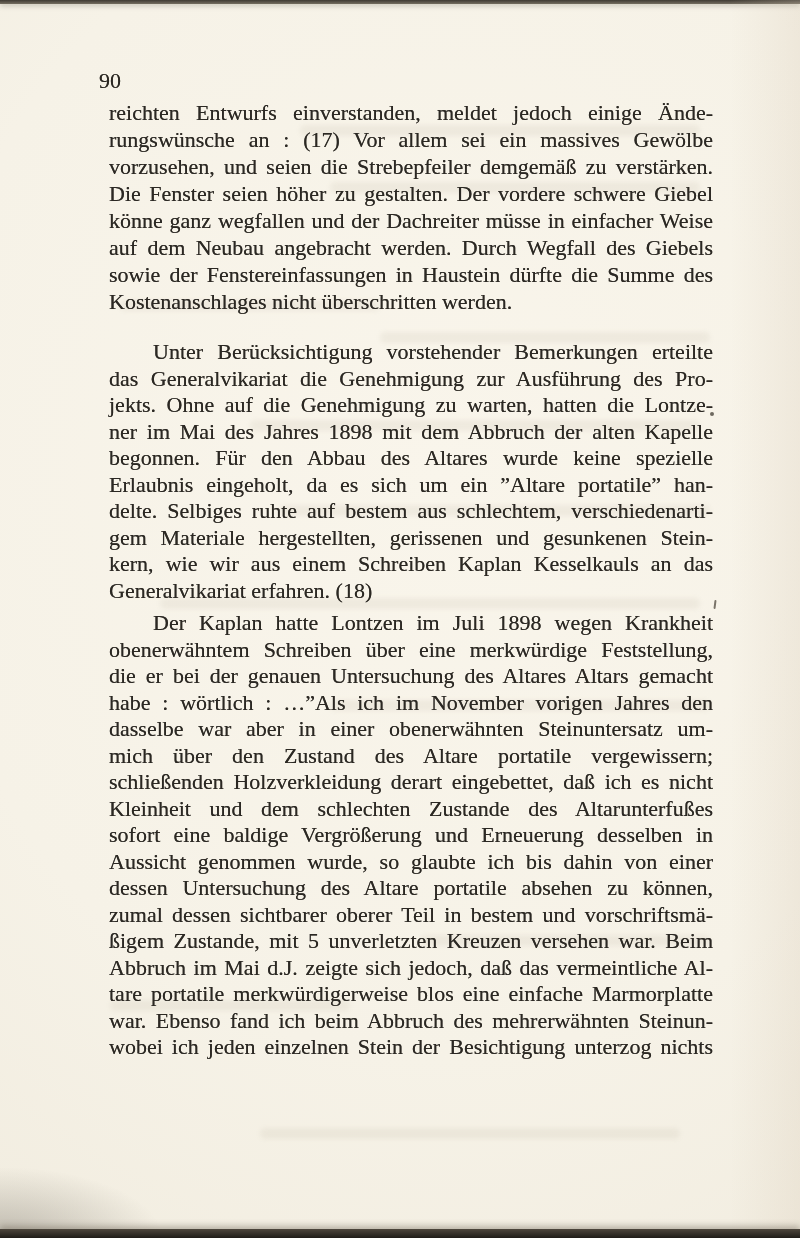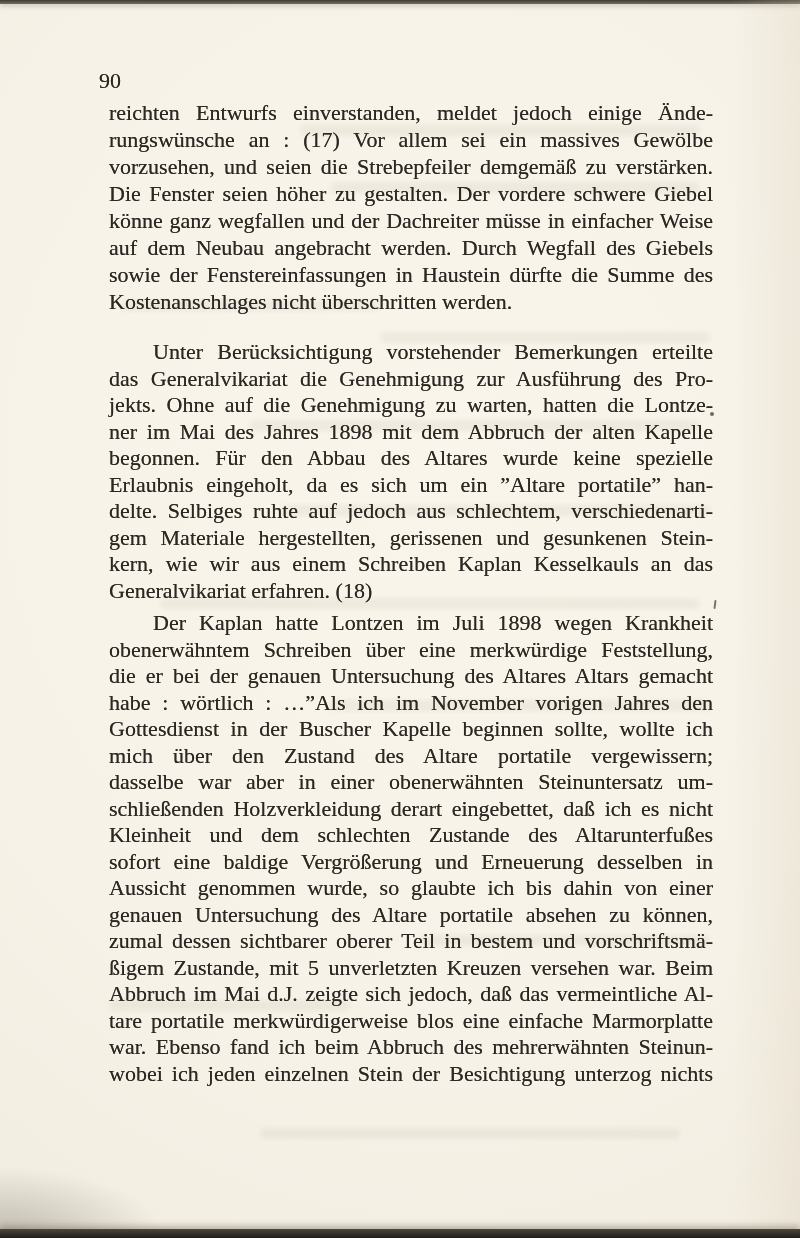--- a/index.html
+++ b/index.html
@@ -103,39 +103,38 @@
     <div class="line short">Kostenanschlages nicht überschritten werden.</div>
   </div>
 
   <div class="para p2">
     <div class="line">Unter Berücksichtigung vorstehender Bemerkungen erteilte</div>
     <div class="line">das Generalvikariat die Genehmigung zur Ausführung des Pro-</div>
     <div class="line">jekts. Ohne auf die Genehmigung zu warten, hatten die Lontze-</div>
     <div class="line">ner im Mai des Jahres 1898 mit dem Abbruch der alten Kapelle</div>
     <div class="line">begonnen. Für den Abbau des Altares wurde keine spezielle</div>
     <div class="line">Erlaubnis eingeholt, da es sich um ein ”Altare portatile” han-</div>
-    <div class="line">delte. Selbiges ruhte auf jedoch aus schlechtem, verschiedenarti-</div>
+    <div class="line">delte. Selbiges ruhte auf bestem aus schlechtem, verschiedenarti-</div>
     <div class="line">gem Materiale hergestellten, gerissenen und gesunkenen Stein-</div>
     <div class="line">kern, wie wir aus einem Schreiben Kaplan Kesselkauls an das</div>
     <div class="line short">Generalvikariat erfahren. (18)</div>
   </div>
 
   <div class="para p3">
     <div class="line">Der Kaplan hatte Lontzen im Juli 1898 wegen Krankheit</div>
     <div class="line">obenerwähntem Schreiben über eine merkwürdige Feststellung,</div>
     <div class="line">die er bei der genauen Untersuchung des Altares Altars gemacht</div>
     <div class="line">habe :  wörtlich : …”Als ich im November vorigen Jahres den</div>
-    <div class="line">Gottesdienst in der Buscher Kapelle beginnen sollte, wollte ich</div>
+    <div class="line">dasselbe war aber in einer obenerwähnten Steinuntersatz um-</div>
     <div class="line">mich über den Zustand des Altare portatile vergewissern;</div>
-    <div class="line">dasselbe war aber in einer obenerwähnten Steinuntersatz um-</div>
     <div class="line">schließenden Holzverkleidung derart eingebettet, daß ich es nicht</div>
     <div class="line">Kleinheit und dem schlechten Zustande des Altarunterfußes</div>
     <div class="line">sofort eine baldige Vergrößerung und Erneuerung desselben in</div>
     <div class="line">Aussicht genommen wurde, so glaubte ich bis dahin von einer</div>
-    <div class="line">genauen Untersuchung des Altare portatile absehen zu können,</div>
+    <div class="line">dessen Untersuchung des Altare portatile absehen zu können,</div>
     <div class="line">zumal dessen sichtbarer oberer Teil in bestem und vorschriftsmä-</div>
     <div class="line">ßigem Zustande, mit 5 unverletzten Kreuzen versehen war. Beim</div>
     <div class="line">Abbruch im Mai d.J. zeigte sich jedoch, daß das vermeintliche Al-</div>
     <div class="line">tare portatile merkwürdigerweise blos eine einfache Marmorplatte</div>
     <div class="line">war. Ebenso fand ich beim Abbruch des mehrerwähnten Steinun-</div>
     <div class="line">wobei ich jeden einzelnen Stein der Besichtigung unterzog nichts</div>
   </div>
 
   <div class="speck-dot"></div>
   <div class="speck-tick"></div>

